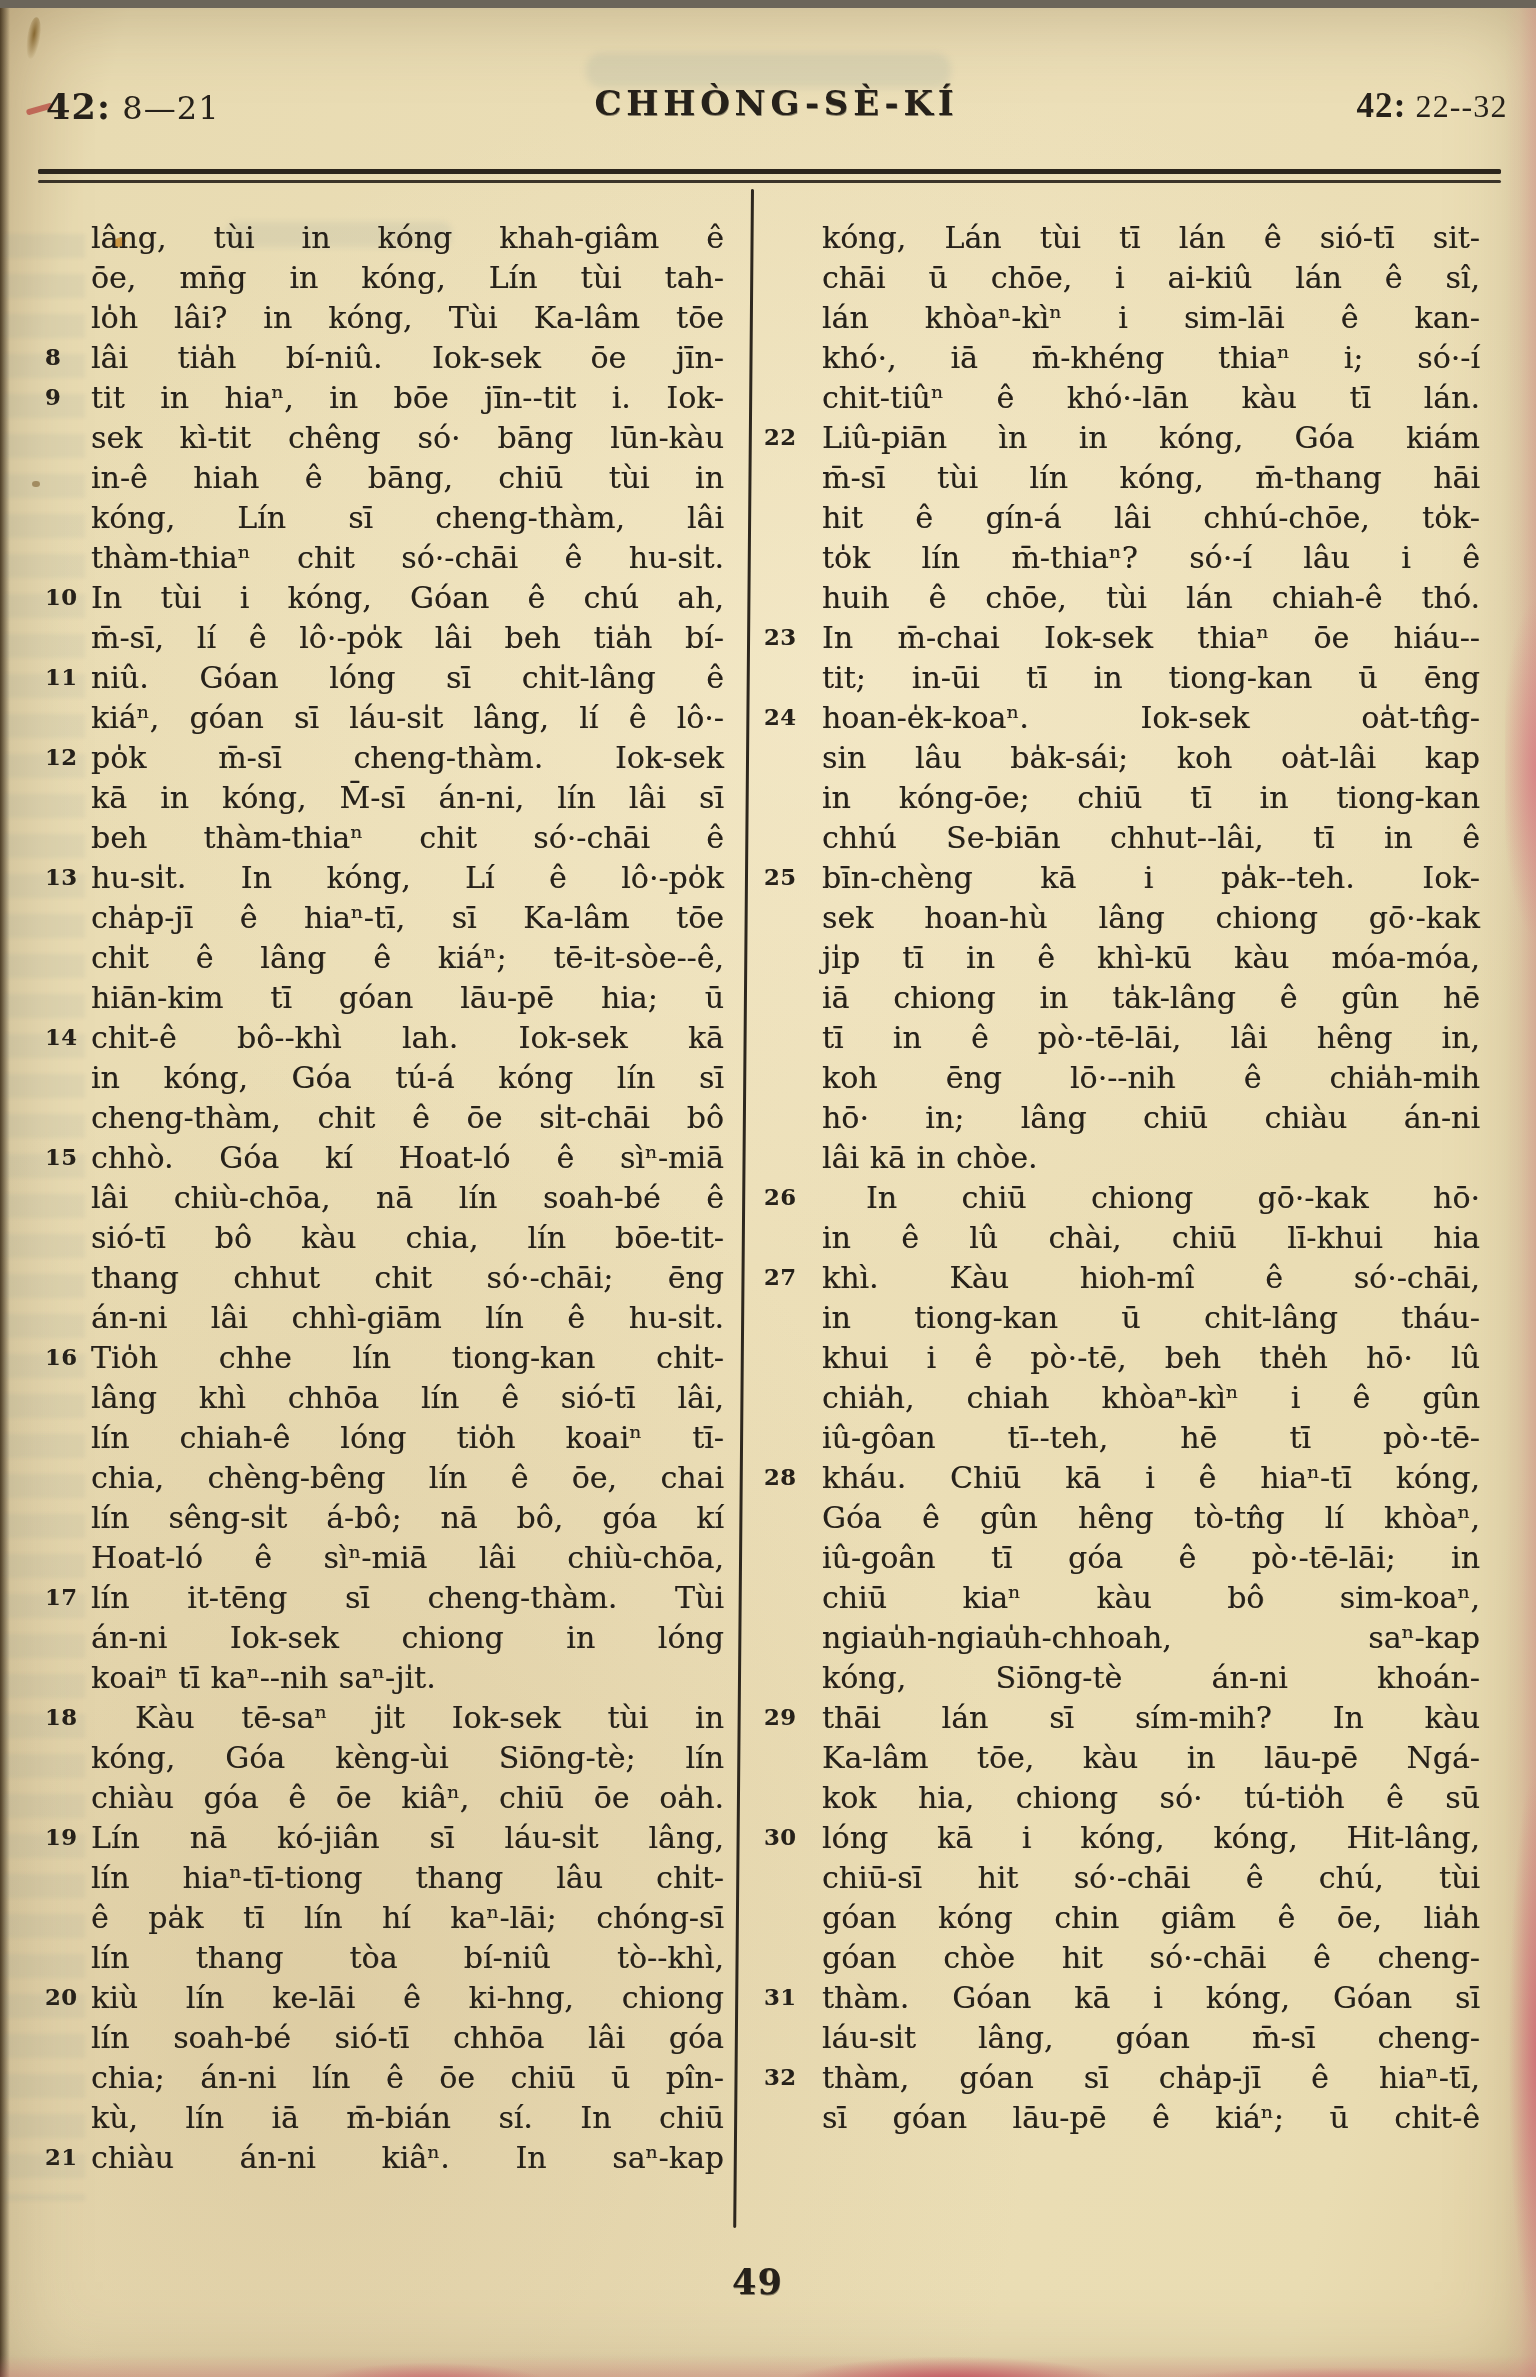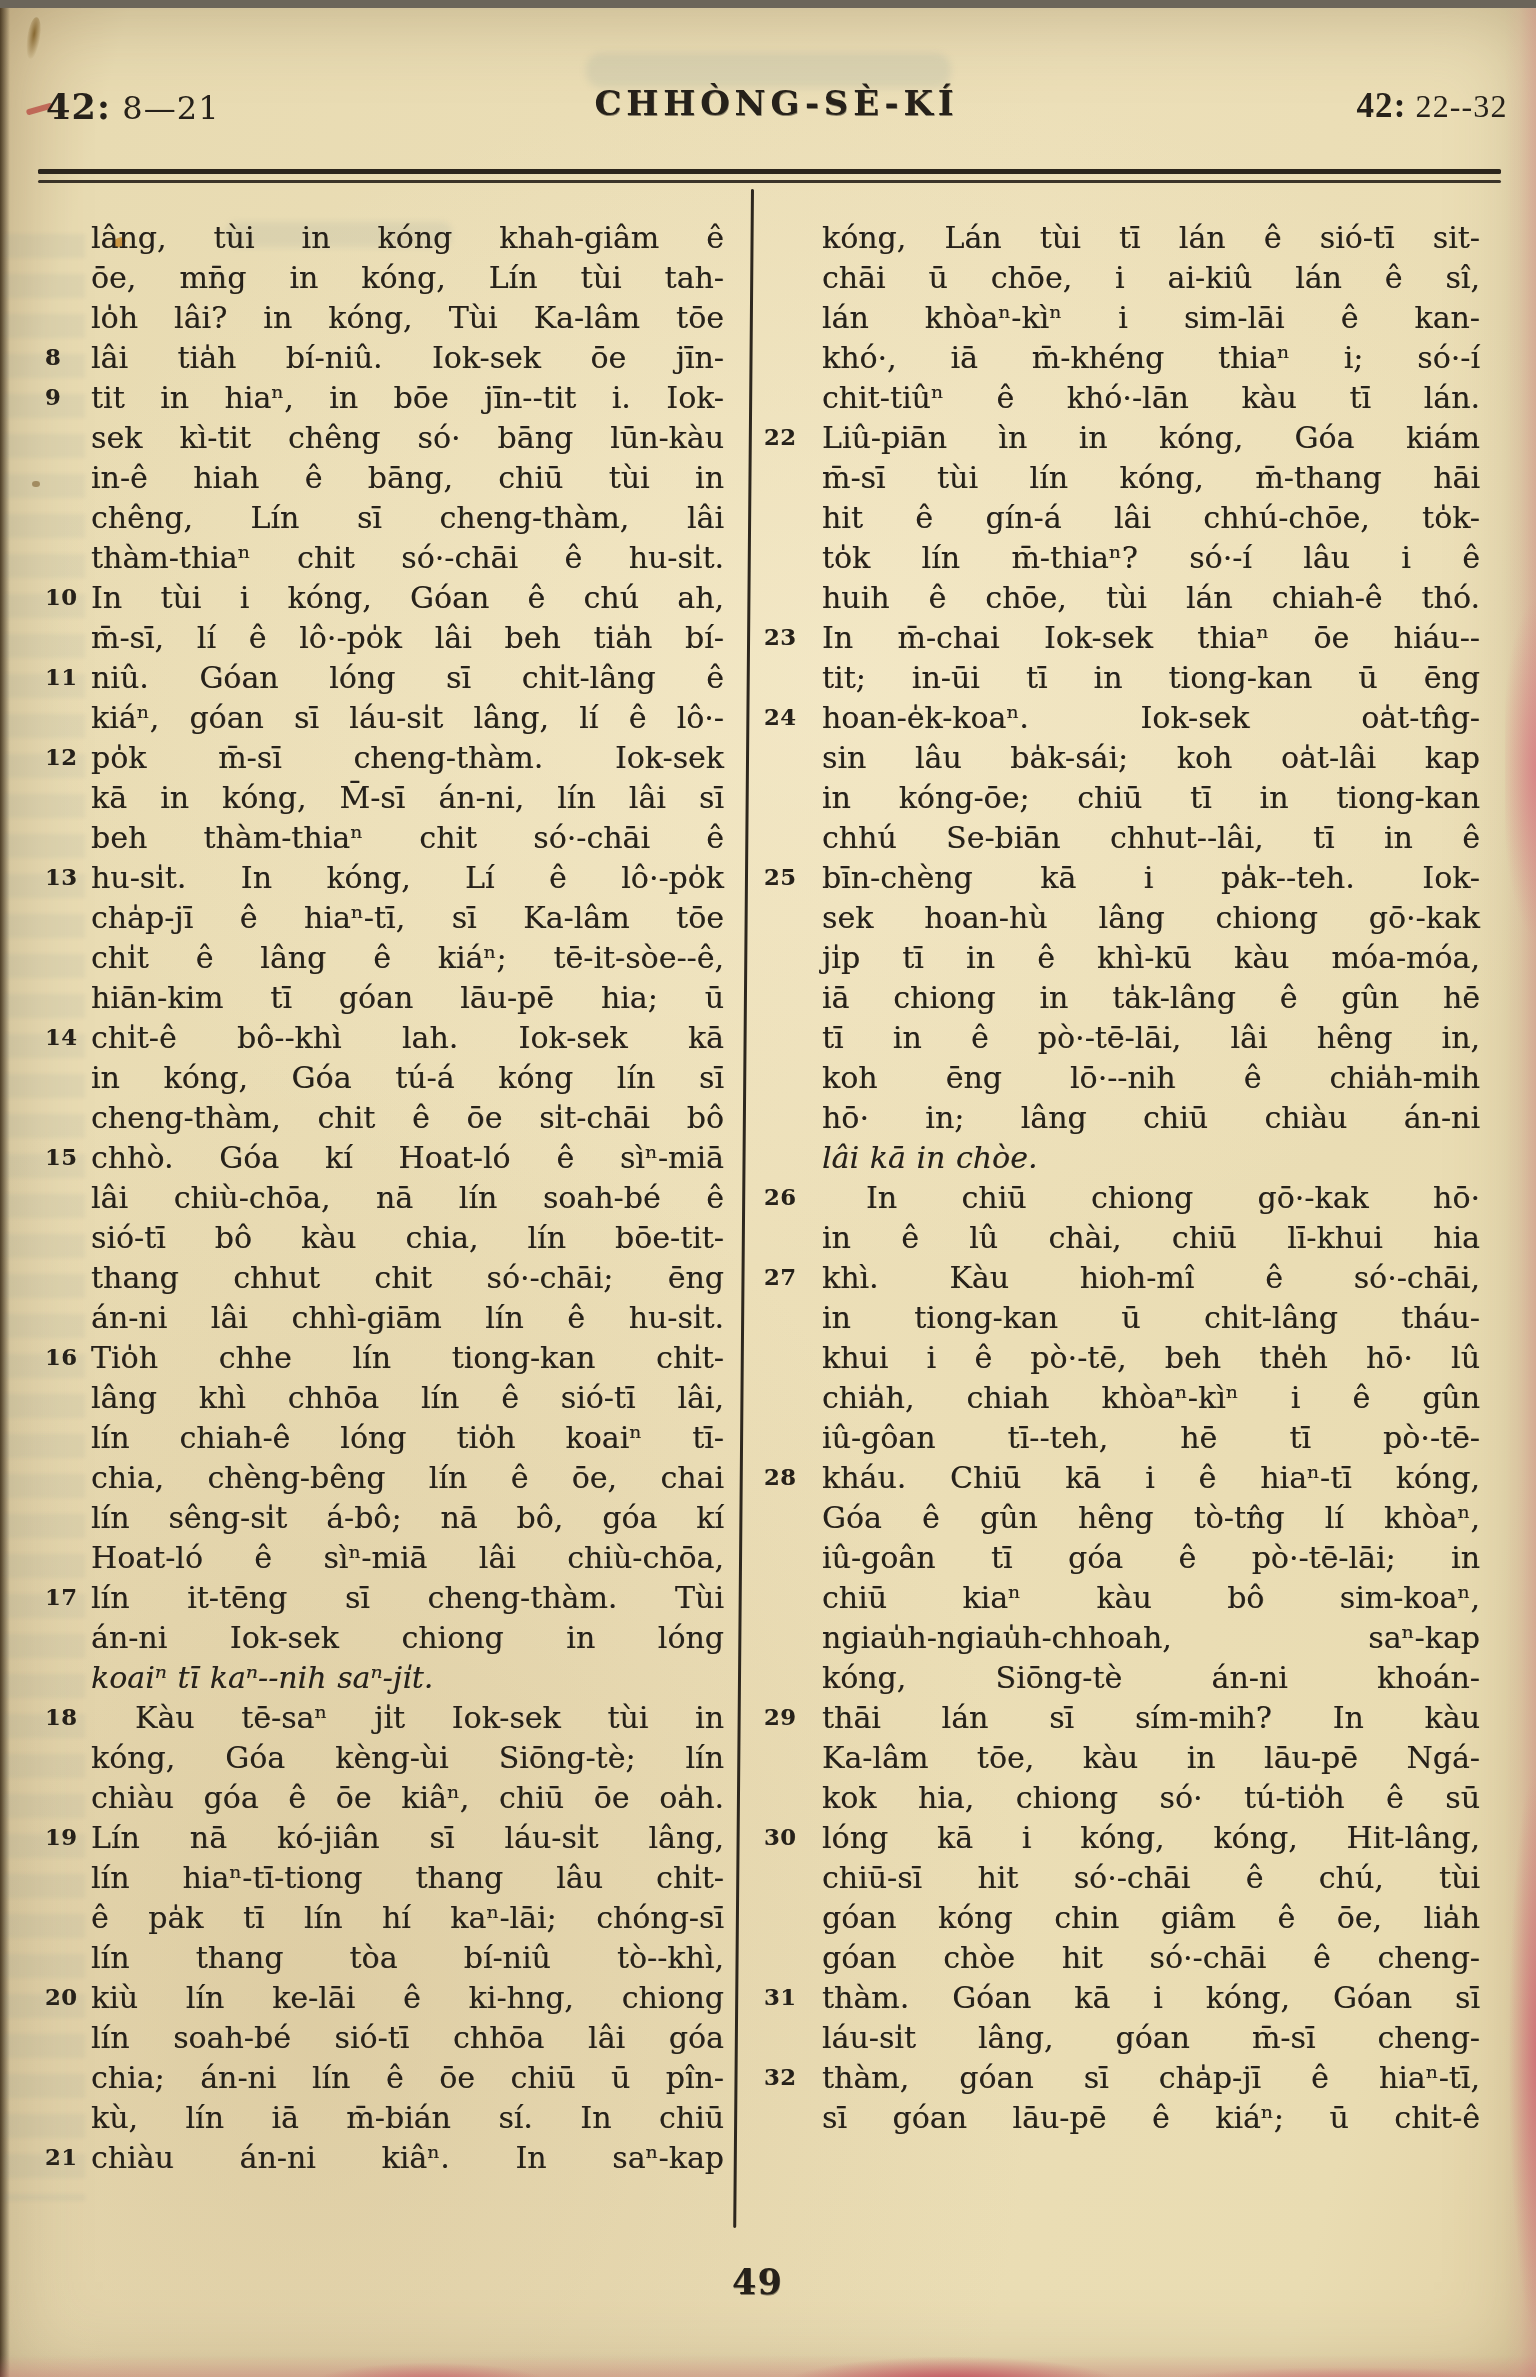--- a/index.html
+++ b/index.html
@@ -33,21 +33,21 @@
   
   .col{position:absolute;top:210px;}
   .col-left{left:91px;width:633px;}
   .col-right{left:822px;width:658px;}
   .line{
     position:relative;height:40px;line-height:40px;font-size:30px;
     text-align:justify;text-align-last:justify;
     word-spacing:1.1px;
     text-shadow:0.3px 0.3px 0 rgba(38,33,26,.45);
   }
-  .line.short{text-align-last:left;font-style:italic;}
+  .line.short{text-align-last:left;}
   .line.indent{padding-left:44px;}
   .vnum{
     position:absolute;top:2.1px;font-size:22.6px;font-weight:bold;line-height:35px;
     letter-spacing:0.5px;text-shadow:0.3px 0.3px 0 rgba(38,33,26,.4);
   }
   .col-left .vnum{left:-46px;width:41px;}
   .col-right .vnum{left:-58px;width:49px;}
   .pagenum{top:2253px;left:732px;font-size:35px;font-weight:bold;letter-spacing:1.1px;
            text-shadow:0.5px 0.5px 0 rgba(38,33,26,.5);}
   
@@ -110,21 +110,21 @@
   <div class="divider"></div>
 
   <div class="col col-left">
       <div class="line"><span>lâng, tùi in kóng khah-giâm ê</span></div>
       <div class="line"><span>ōe, mn̄g in kóng, Lín tùi tah-</span></div>
       <div class="line"><span>lo̍h lâi? in kóng, Tùi Ka-lâm tōe</span></div>
       <div class="line"><span class="vnum">8</span><span>lâi tia̍h bí-niû.  Iok-sek ōe jīn-</span></div>
       <div class="line"><span class="vnum">9</span><span>tit in hiaⁿ, in bōe jīn--tit i.  Iok-</span></div>
       <div class="line"><span>sek kì-tit chêng só· bāng lūn-kàu</span></div>
       <div class="line"><span>in-ê hiah ê bāng, chiū tùi in</span></div>
-      <div class="line"><span>chêng, Lín sī cheng-thàm, lâi</span></div>
+      <div class="line"><span>kóng, Lín sī cheng-thàm, lâi</span></div>
       <div class="line"><span>thàm-thiaⁿ chit só·-chāi ê hu-si̍t.</span></div>
       <div class="line"><span class="vnum">10</span><span>In tùi i kóng, Góan ê chú ah,</span></div>
       <div class="line"><span>m̄-sī, lí ê lô·-po̍k lâi beh tia̍h bí-</span></div>
       <div class="line"><span class="vnum">11</span><span>niû.  Góan lóng sī chi̍t-lâng ê</span></div>
       <div class="line"><span>kiáⁿ, góan sī láu-si̍t lâng, lí ê lô·-</span></div>
       <div class="line"><span class="vnum">12</span><span>po̍k m̄-sī cheng-thàm.  Iok-sek</span></div>
       <div class="line"><span>kā in kóng, M̄-sī án-ni, lín lâi sī</span></div>
       <div class="line"><span>beh thàm-thiaⁿ chit só·-chāi ê</span></div>
       <div class="line"><span class="vnum">13</span><span>hu-si̍t.  In kóng, Lí ê lô·-po̍k</span></div>
       <div class="line"><span>cha̍p-jī ê hiaⁿ-tī, sī Ka-lâm tōe</span></div>

